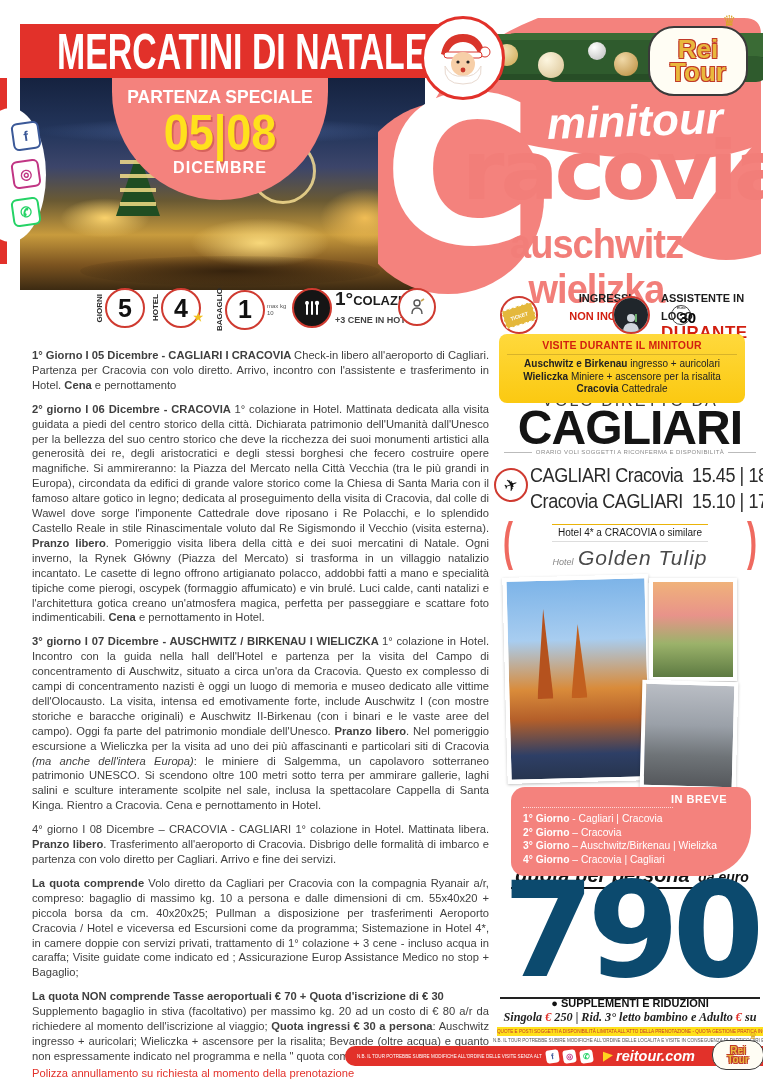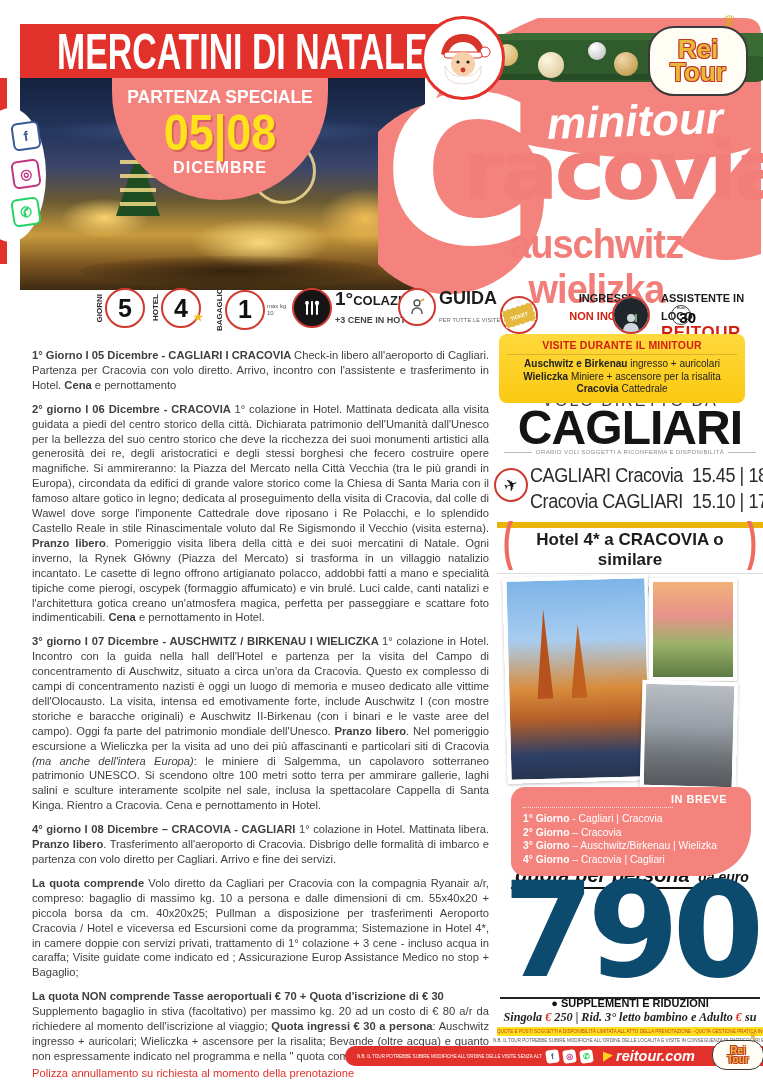--- a/index.html
+++ b/index.html
@@ -102,22 +102,22 @@
              color:#8a8a8a;font-size:6px;letter-spacing:.4px;justify-content:center;}
   .volo-note:before,.volo-note:after{content:"";flex:0 0 28px;height:1px;background:#bbb;}
   .plane-circ{position:absolute;left:494px;top:468px;width:30px;height:30px;border-radius:50%;
               border:2px solid #cf3a30;display:flex;align-items:center;justify-content:center;background:#fff;}
   .plane-circ span{font-size:17px;transform:rotate(-20deg);color:#111;}
   .flight{position:absolute;left:530px;width:233px;font-size:20.5px;color:#2b2b2b;white-space:nowrap;
           transform:scaleX(.88);transform-origin:left;letter-spacing:-0.5px;}
   .flight b{font-weight:normal;}
   .hotel-wrap{position:absolute;left:497px;top:522px;width:266px;text-align:center;}
   .bracket{position:absolute;top:0px;font-size:30px;color:#ef6a60;font-weight:bold;transform:scaleY(1.7);line-height:40px;}
-  .hotel-l1{font-size:17px;font-weight:bold;color:#1c1c1c;border-bottom:1px solid #ddd;display:inline-block;
-            padding:2px 6px 3px 6px;border-top:6px solid #eab308;}
+  .hotel-l1{font-size:10px;font-weight:normal;color:#1c1c1c;border-bottom:1px solid #ddd;display:inline-block;
+            padding:2px 6px 3px 6px;border-top:1px solid #eab308;}
   .hotel-name{margin-top:4px;color:#555;}
   .hotel-name .pre{font-size:9px;font-style:italic;color:#888;}
   .hotel-name .nm{font-size:21px;font-style:italic;letter-spacing:1px;color:#4a4a4a;}
   .ph{position:absolute;background:#ccc;border:4px solid #fff;box-shadow:0 1px 3px rgba(0,0,0,.25);}
   .ph1{left:505px;top:576px;width:138px;height:198px;transform:rotate(-1.5deg);
        background:linear-gradient(180deg,#7db4e8 0%,#a8cdf0 30%,#d98b3a 55%,#b45f2a 70%,#2e3f66 88%,#27354f 100%);}
   .ph1 .spire{position:absolute;left:28px;top:28px;width:16px;height:90px;background:#b5521e;clip-path:polygon(50% 0,100% 100%,0 100%);}
   .ph1 .spire2{left:62px;top:44px;height:74px;background:#c2601f;}
   .ph2{left:649px;top:578px;width:80px;height:95px;background:linear-gradient(180deg,#f0b27a 0%,#e8938a 35%,#9bb26a 65%,#5d7a42 100%);}
   .ph3{left:641px;top:681px;width:88px;height:101px;transform:rotate(1.5deg);
@@ -254,24 +254,20 @@
       </span>
     </div>
     <div class="feat" style="left:302px;">
       <span class="redring">
         <svg width="20" height="20" viewBox="0 0 20 20">
           <circle cx="10" cy="6" r="3" fill="none" stroke="#555" stroke-width="1.4"></circle>
           <path d="M5,17 Q5,11 10,11 Q15,11 15,17" fill="none" stroke="#555" stroke-width="1.4"></path>
           <line x1="14" y1="4" x2="17" y2="2" stroke="#c9a24b" stroke-width="1.6"></line>
         </svg>
       </span>
-      <span style="margin-left:3px;">
-        <span class="f-title" style="font-size:18px;">GUIDA</span><br>
-        <span class="f-sub">PER TUTTE LE VISITE DEL TOUR</span>
-      </span>
     </div>
     <div class="feat" style="left:404px;">
       <span class="redring">
           <span class="ticket">TICKET</span>
         </span>
       <span style="margin-left:3px;text-align:center;">
         <span class="f-title" style="font-size:11px;">INGRESSI</span><br>
         <span class="f-title" style="font-size:11px;color:#d21f10;">NON INCLUSI</span><br>
         <span class="f-sub">DA PAGARE ALL'ATTO DELLA PRENOTAZIONE</span>
       </span>
@@ -285,30 +281,30 @@
         <span class="darkperson">
           <svg width="22" height="22" viewBox="0 0 22 22">
             <circle cx="11" cy="8" r="4" fill="#cfd6dd"></circle>
             <path d="M3,22 Q3,13 11,13 Q19,13 19,22 Z" fill="#cfd6dd"></path>
             <line x1="16" y1="4" x2="16" y2="12" stroke="#7fd17f" stroke-width="1.6"></line>
           </svg>
         </span>
       </span>
       <span style="margin-left:11px;">
         <span class="f-title" style="font-size:11px;">ASSISTENTE IN LOCO</span><br>
-        <span class="f-title" style="font-size:17px;color:#d21f10;letter-spacing:.5px;">REITOUR</span>
+        <span class="f-title" style="font-size:17px;color:#d21f10;letter-spacing:.5px;">DURANTE</span>
       </span>
     </div>
   </div>
 
   <div class="maintext">
     <p><span style="font-weight: bold;">1° Giorno I 05 Dicembre - CAGLIARI I CRACOVIA </span><span>Check-in libero all'aeroporto di Cagliari. Partenza per Cracovia con volo diretto. Arrivo, incontro con l'assistente e trasferimento in Hotel. </span><span style="font-weight: bold;">Cena</span><span> e pernottamento</span></p>
     <p><span style="font-weight: bold;">2° giorno I 06 Dicembre - CRACOVIA </span><span>1° colazione in Hotel. Mattinata dedicata alla visita guidata a piedi del centro storico della città. Dichiarata patrimonio dell'Umanità dall'Unesco per la bellezza del suo centro storico che deve la ricchezza dei suoi monumenti artistici alla generosità dei re, degli aristocratici e degli stessi borghesi che fecero costruire opere magnifiche. Si ammireranno: la Piazza del Mercato nella Città Vecchia (tra le più grandi in Europa), circondata da edifici di grande valore storico come la Chiesa di Santa Maria con il famoso altare gotico in legno; dedicata al proseguimento della visita di Cracovia, dal colle di Wawel dove sorge l'imponente Cattedrale dove riposano i Re Polacchi, e lo splendido Castello Reale in stile Rinascimentale voluto dal Re Sigismondo il Vecchio (visita esterna). </span><span style="font-weight: bold;">Pranzo libero</span><span>. Pomeriggio visita libera della città e dei suoi mercatini di Natale. Ogni inverno, la Rynek Główny (Piazza del Mercato) si trasforma in un villaggio natalizio incantato. Le casette di legno offrono artigianato polacco, addobbi fatti a mano e specialità tipiche come pierogi, oscypek (formaggio affumicato) e vin brulé. Luci calde, canti natalizi e l'architettura gotica creano un'atmosfera magica, perfetta per passeggiare e scattare foto indimenticabili. </span><span style="font-weight: bold;">Cena</span><span> e pernottamento in Hotel.</span></p>
     <p><span style="font-weight: bold;">3° giorno I 07 Dicembre - AUSCHWITZ / BIRKENAU I WIELICZKA </span><span>1° colazione in Hotel. Incontro con la guida nella hall dell'Hotel e partenza per la visita del Campo di concentramento di Auschwitz, situato a circa un'ora da Cracovia. Questo ex complesso di campi di concentramento nazisti è oggi un luogo di memoria e museo dedicato alle vittime dell'Olocausto. La visita, intensa ed emotivamente forte, include Auschwitz I (con mostre storiche e baracche originali) e Auschwitz II-Birkenau (con i binari e le vaste aree del campo). Oggi fa parte del patrimonio mondiale dell'Unesco. </span><span style="font-weight: bold;">Pranzo libero</span><span>. Nel pomeriggio escursione a Wieliczka per la visita ad uno dei più affascinanti e particolari siti di Cracovia </span><span style="font-style: italic;">(ma anche dell'intera Europa)</span><span>: le miniere di Salgemma, un capolavoro sotterraneo patrimonio UNESCO. Si scendono oltre 100 metri sotto terra per ammirare gallerie, laghi salini e sculture interamente scolpite nel sale, inclusa la spettacolare Cappella di Santa Kinga. Rientro a Cracovia. Cena e pernottamento in Hotel.</span></p>
-    <p><span style="font-weight: bold;">4° giorno I 08 Dicembre – CRACOVIA - CAGLIARI </span><span>1° colazione in Hotel. Mattinata libera. </span><span style="font-weight: bold;">Pranzo libero</span><span>. Trasferimento all'aeroporto di Cracovia. Disbrigo delle formalità di imbarco e partenza con volo diretto per Cagliari. Arrivo e fine dei servizi.</span></p>
+    <p><span style="font-weight: normal;">4° giorno I 08 Dicembre – CRACOVIA - CAGLIARI </span><span>1° colazione in Hotel. Mattinata libera. </span><span style="font-weight: bold;">Pranzo libero</span><span>. Trasferimento all'aeroporto di Cracovia. Disbrigo delle formalità di imbarco e partenza con volo diretto per Cagliari. Arrivo e fine dei servizi.</span></p>
     <p><span style="font-weight: bold;">La quota comprende </span><span>Volo diretto da Cagliari per Cracovia con la compagnia Ryanair a/r, compreso: bagaglio di massimo kg. 10 a persona e dalle dimensioni di cm. 55x40x20 + piccola borsa da cm. 40x20x25; Pullman a disposizione per trasferimenti Aeroporto Cracovia / Hotel e viceversa ed Escursioni come da programma; Sistemazione in Hotel 4*, in camere doppie con servizi privati, trattamento di 1° colazione + 3 cene - incluso acqua in caraffa; Visite guidate come indicato ed ; Assicurazione Europ Assistance Medico no stop + Bagaglio;</span></p>
     <p style="margin-bottom:2px;"><span style="font-weight: bold;">La quota NON comprende Tasse aeroportuali € 70 + Quota d'iscrizione di € 30</span><br><span>Supplemento bagaglio in stiva (facoltativo) per massimo kg. 20 ad un costo di € 80 a/r da richiedere al momento dell'iscrizione al viaggio; </span><span style="font-weight: bold;">Quota ingressi € 30 a persona</span><span>: Auschwitz ingresso + auricolari; Wieliczka + ascensore per la risalita; Bevande (oltre acqua) e quanto non espressamente indicato nel programma e nella " quota comprende".</span></p>
     <p class="polizza">Polizza annullamento su richiesta al momento della prenotazione</p>
     <hr class="foot-hr">
   </div>
 
   <div class="visite">
     <div class="vt">VISITE DURANTE IL MINITOUR</div>
     <div class="vl"><b>Auschwitz e Birkenau</b><span> ingresso + auricolari</span></div>
     <div class="vl"><b>Wieliczka</b><span> Miniere + ascensore per la risalita</span></div>

